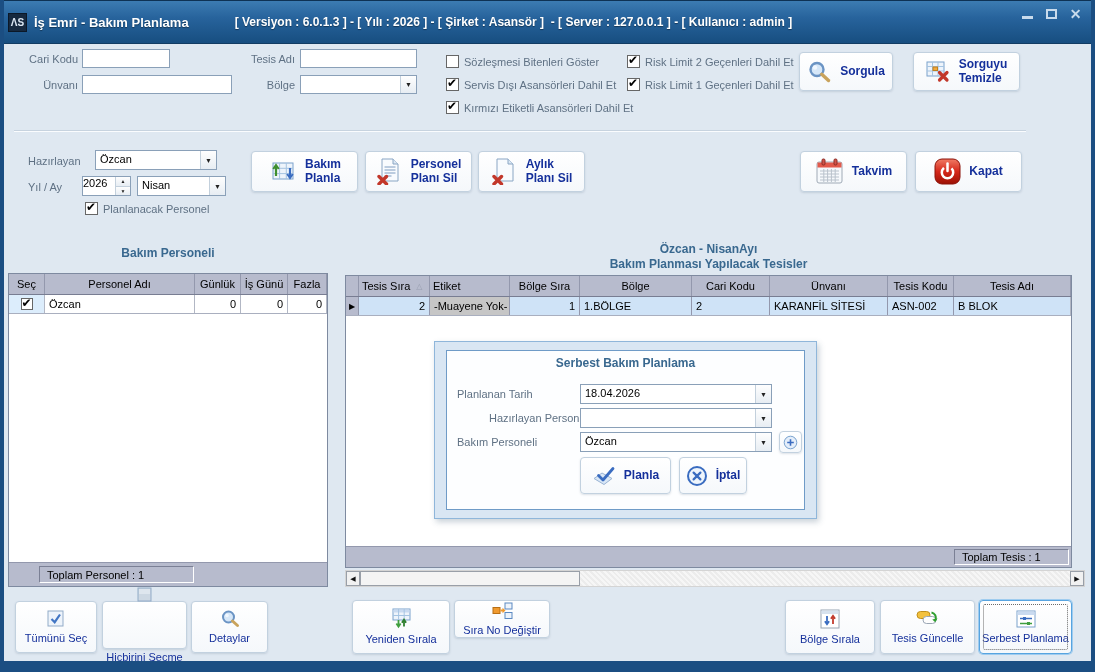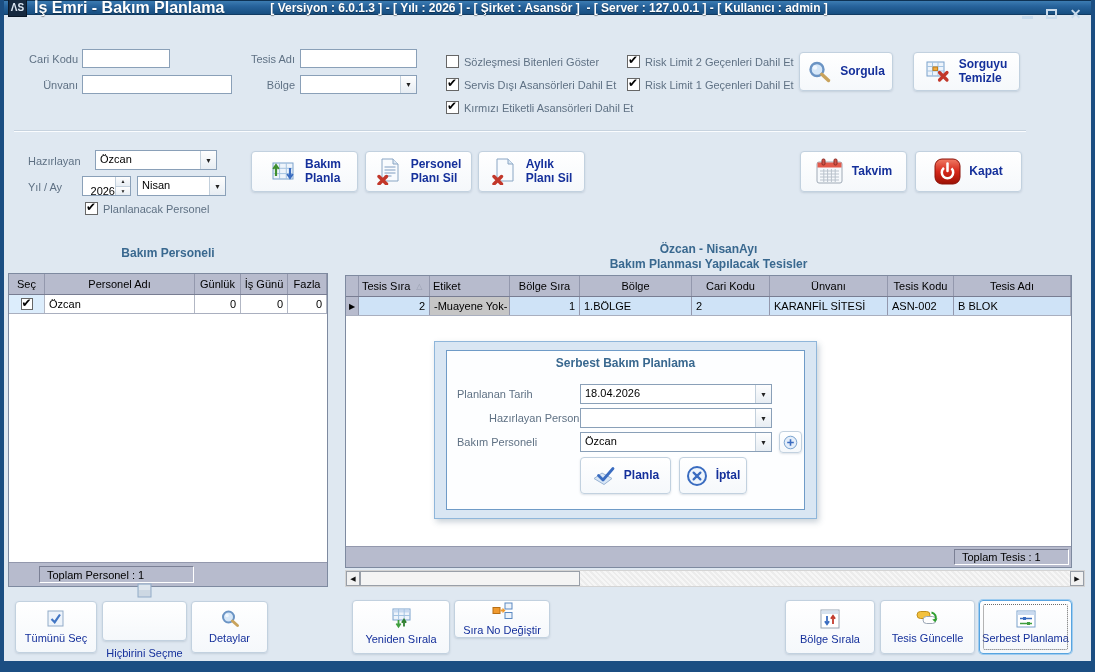--- a/index.html
+++ b/index.html
@@ -8,47 +8,47 @@
     position: relative; width: 1095px; height: 672px;
     background: #dfe8f1; overflow: hidden;
     font-family: "Liberation Sans", sans-serif;
   }
   .frame { position:absolute; background:#1b4e82; z-index:50; }
   .frame.left { left:0; top:0; width:4px; height:672px; }
   .frame.right { right:0; top:0; width:4px; height:672px; }
   .frame.bottom { left:0; bottom:0; width:1095px; height:11px; }
 
   .titlebar {
-    position:absolute; left:0; top:0; width:1095px; height:15px; z-index:40;
+    position:absolute; left:0; top:0; width:1095px; height:44px; z-index:40;
     background: linear-gradient(180deg,#3c7cb2 0%, #27639c 40%, #174e80 100%);
     border-top:1px solid #0e3254; border-bottom:1px solid #123c63;
     display:flex; align-items:center; color:#fff;
   }
   .app-icon {
     width:19px; height:19px; margin-left:8px; background:#16293f;
     border:1px solid #0b1828; color:#dbe6f2; font-size:10px; font-weight:bold;
     display:flex; align-items:center; justify-content:center;
   }
-  .title-main { margin-left:7px; font-size:16px; font-weight:bold; text-shadow:0 1px 1px rgba(0,0,0,.4); white-space:pre; }
+  .title-main { margin-left:7px; font-size:13px; font-weight:bold; text-shadow:0 1px 1px rgba(0,0,0,.4); white-space:pre; }
   .title-info { margin-left:46px; font-size:12px; font-weight:bold; text-shadow:0 1px 1px rgba(0,0,0,.4); white-space:pre; }
   .win-controls { position:absolute; right:12px; top:5px; display:flex; gap:9px; align-items:center; }
   .wc { width:15px; height:15px; display:flex; align-items:center; justify-content:center; }
   .wc-min { width:11px; height:3px; background:#c9dbec; margin-top:8px; }
   .wc-max { width:11px; height:10px; border:2px solid #c9dbec; }
   .wc-close { color:#c9dbec; font-size:14px; font-weight:bold; line-height:1; }
 
   .lbl { position:absolute; font-size:11px; color:#60728444; color:#5f7184; white-space:nowrap; }
   .lbl.r { text-align:right; }
   .inp { position:absolute; background:#fff; border:1px solid #8aa0b8; font-size:11px; padding:1px 3px; font-family:inherit; }
   .combo { position:absolute; background:#fff; border:1px solid #8aa0b8; display:flex; align-items:stretch; }
   .combo-val { flex:1; font-size:11px; color:#000; padding:2px 0 0 4px; white-space:nowrap; overflow:hidden; }
   .combo-btn { width:16px; display:flex; align-items:center; justify-content:center; font-size:7px; color:#222;
     background:linear-gradient(#fefefe,#e7edf3); border-left:1px solid #c3d0dc; }
   .spin { position:absolute; background:#fff; border:1px solid #8aa0b8; display:flex; }
-  .spin-val { flex:1; font-size:11px; padding:8px 0 0 0; text-align:right; }
+  .spin-val { flex:1; font-size:11px; padding:0 0 0 0; text-align:left; }
   .spin-btns { width:15px; border-left:1px solid #c3d0dc; display:flex; flex-direction:column; }
   .spin-b { flex:1; font-size:5px; color:#222; display:flex; align-items:center; justify-content:center;
     background:linear-gradient(#fefefe,#e7edf3); }
   .spin-b + .spin-b { border-top:1px solid #c3d0dc; }
 
   .cb { position:absolute; width:13px; height:13px; background:#fff; border:1px solid #666; }
   .cb.checked::after { content:"✔"; position:absolute; left:0px; top:-3px; font-size:12px; color:#000; }
 
   .btn { position:absolute; display:flex; align-items:center; justify-content:center; gap:8px;
     background:linear-gradient(#ffffff,#f5f8fb); border:1px solid #c2d1df; border-radius:4px;
@@ -272,21 +272,21 @@
 
   <div class="btn vbtn" style="left:15px;top:601px;width:82px;height:52px;">
     <span class="icon">
       <svg width="18" height="18" viewBox="0 0 18 18">
           <rect x="1" y="1" width="15" height="15" fill="#eef4fb" stroke="#92abc8"></rect>
           <path d="M4.5 9 l3.2 3.2 L13 4.5" stroke="#4276c4" stroke-width="2.2" fill="none"></path>
         </svg>
     </span>
     <span class="btn-label">Tümünü Seç</span>
   </div>
-  <div class="btn vbtn" style="left:102px;top:601px;width:85px;height:40px;gap:48px;">
+  <div class="btn vbtn" style="left:102px;top:601px;width:85px;height:48px;gap:48px;">
     <span class="icon">
       <svg width="16" height="16" viewBox="0 0 16 16">
           <rect x="1" y="1" width="13" height="13" fill="#cdd8e3" stroke="#92abc8"></rect>
           <rect x="2" y="2" width="11" height="5" fill="#dee6ee"></rect>
         </svg>
     </span>
     <span class="btn-label">Hiçbirini Seçme</span>
   </div>
   <div class="btn vbtn" style="left:191px;top:601px;width:77px;height:52px;">
     <span class="icon">

